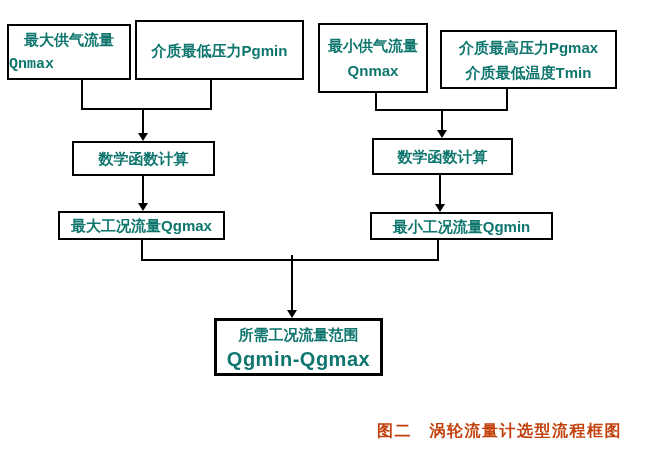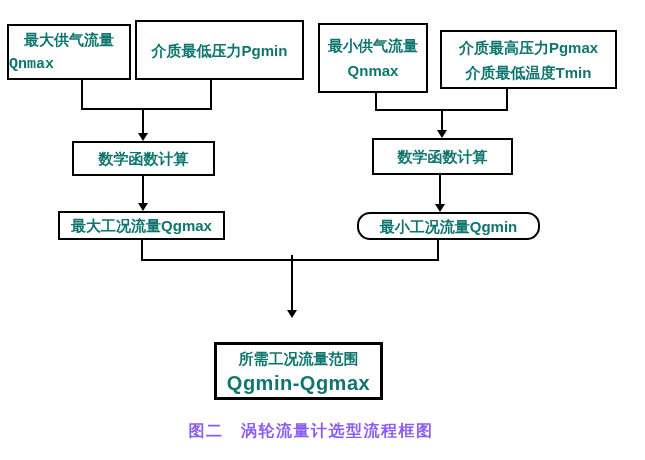--- a/index.html
+++ b/index.html
@@ -48,24 +48,24 @@
   .single { line-height: 1; }
   .result-latin {
     font-size: 20px;
     letter-spacing: 0.5px;
   }
   #caption {
     position: absolute;
     left: 0;
     top: 421px;
     width: 622px;
-    text-align: center;
+    text-align: right;
     font-size: 16px;
     font-weight: bold;
-    color: #8b5cf6;
+    color: #c2410c;
     letter-spacing: 1.5px;
   }
 </style>
 </head>
 <body>
 
 <div id="page">
 
   <svg id="connectors" viewBox="0 0 645 460" xmlns="http://www.w3.org/2000/svg">
     <g stroke="#000000" stroke-width="2" fill="none">
@@ -127,24 +127,24 @@
   </div>
 
   <div class="node single" style="left:372px; top:138px; width:141px; height:37px;">
     <span class="line">数学函数计算</span>
   </div>
 
   <div class="node single" style="left:58px; top:211px; width:167px; height:29px;">
     <span class="line">最大工况流量Qgmax</span>
   </div>
 
-  <div class="node single" style="left:357px; top:212px; width:183px; height:28px;border-radius:13px;">
+  <div class="node single" style="left:370px; top:212px; width:183px; height:28px;">
     <span class="line">最小工况流量Qgmin</span>
   </div>
 
-  <div class="node thick" style="left:214px; top:318px; width:169px; height:58px;margin-top:24px;">
+  <div class="node thick" style="left:214px; top:318px; width:169px; height:58px;">
     <span class="line">所需工况流量范围</span>
     <span class="line result-latin">Qgmin-Qgmax</span>
   </div>
 
   <div id="caption">图二　涡轮流量计选型流程框图</div>
 
 </div>
 
 </body></html>

